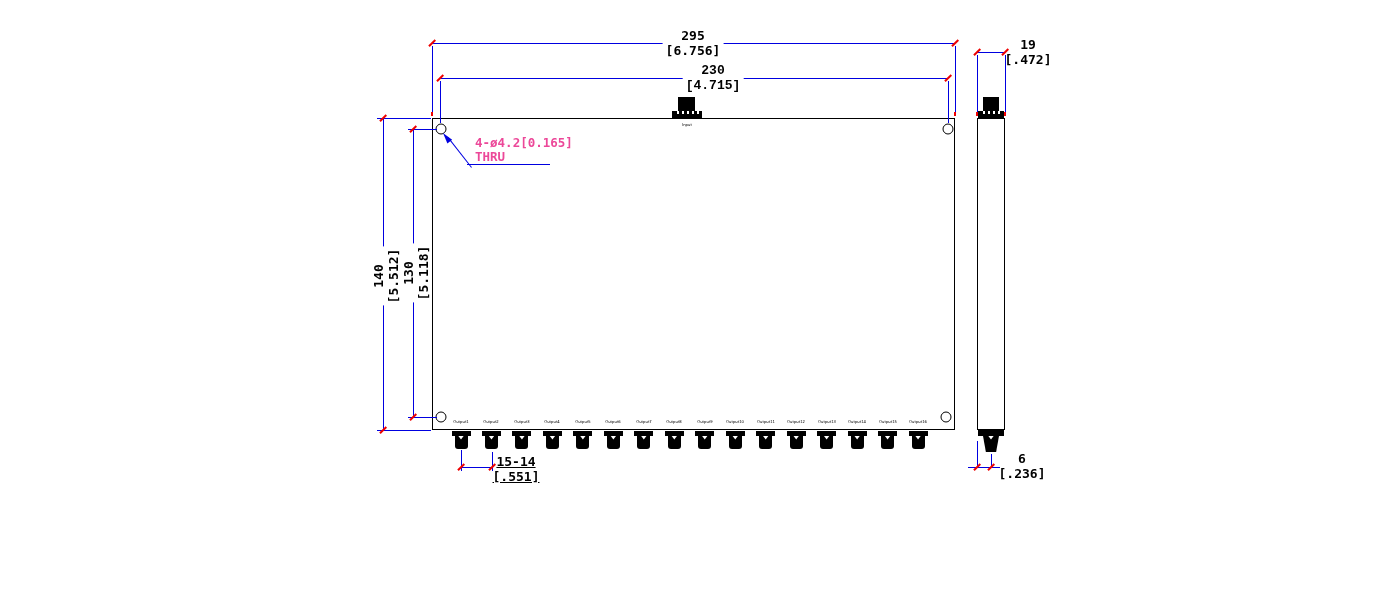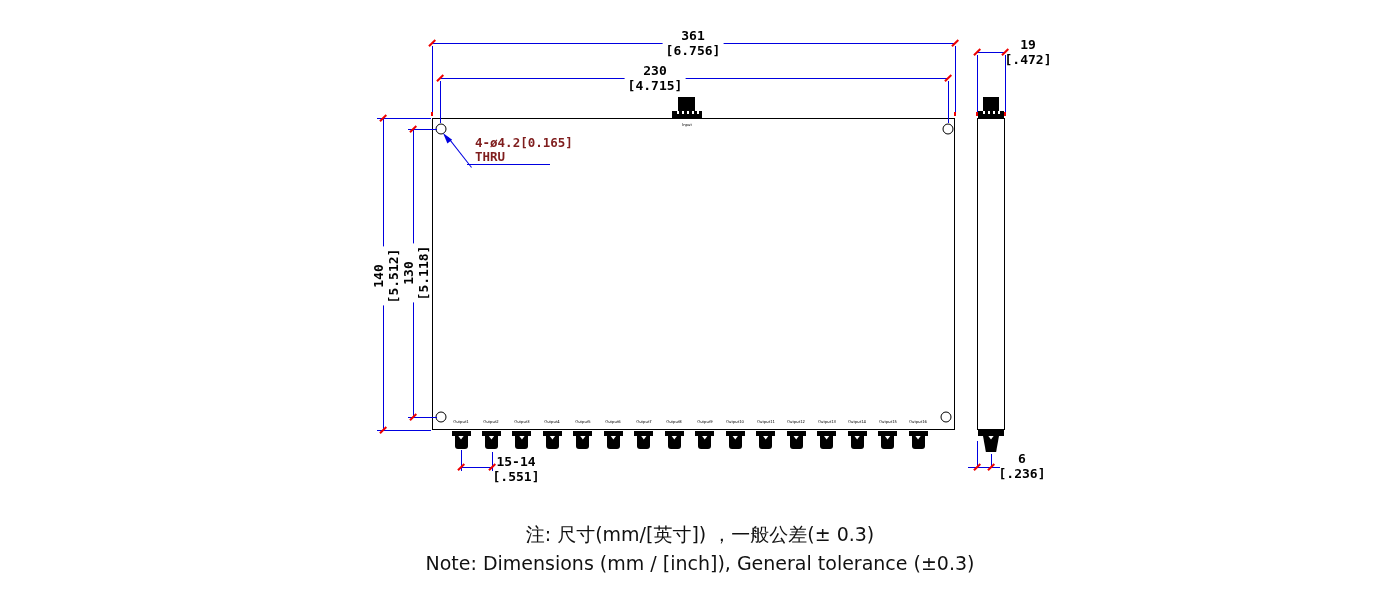--- a/index.html
+++ b/index.html
@@ -34,21 +34,21 @@
   .port{position:absolute;}
   .port .flange{position:absolute;left:-9.5px;top:1px;width:19px;height:5px;background:var(--outline);}
   .port .pin{position:absolute;left:-6.5px;top:5.5px;width:13px;height:13.5px;background:var(--outline);
         border-radius:0 0 3px 3px;}
   .port .notch{position:absolute;left:-3px;top:5.5px;width:6px;height:4px;background:#fff;
         clip-path:polygon(0 0,100% 0,50% 100%);}
   .tinylabel{position:absolute;width:72px;text-align:center;font-size:9px;color:#000;
         transform:translateX(-50%) scale(0.42);transform-origin:center top;line-height:9px;
         font-family:"DejaVu Sans", sans-serif;white-space:nowrap;}
   
-  .callout{position:absolute;font:600 12.5px "DejaVu Sans Mono", monospace;color:#7f1d1d;line-height:14px;}
+  .callout{position:absolute;font:600 12.5px "DejaVu Sans Mono", monospace;color:#ec4899;line-height:14px;}
   .diag{position:absolute;height:1.4px;background:var(--dimension);transform-origin:0 50%;}
   .arrowhead{position:absolute;width:0;height:0;border-top:3px solid transparent;
         border-bottom:3px solid transparent;border-right:11px solid var(--dimension);
         transform-origin:0 3px;}
   
   .notes{position:absolute;left:0;right:0;top:521px;text-align:center;color:#111;}
   .notes .zh{font-size:19px;line-height:26px;margin:0;}
   .notes .en{font-size:19px;line-height:26px;margin:3px 0 0 0;}
 </style>
 </head>
@@ -80,30 +80,30 @@
     </div>
 
   <div class="h" style="left:432px;top:43px;width:523px;"></div>
   <div class="v" style="left:432px;top:46px;height:69px;"></div>
   <div class="v" style="left:955px;top:46px;height:69px;"></div>
   <div class="tick" style="left:432px;top:43px;"></div>
   <div class="tick" style="left:955px;top:43px;"></div>
   <div class="foot" style="left:432px;top:112px;"></div>
   <div class="foot" style="left:955px;top:112px;"></div>
   <div class="dimtext" style="left:693px;top:29px;">
-    <span>361</span>
+    <span>295</span>
     <span>[6.756]</span>
   </div>
 
   <div class="h" style="left:440px;top:78px;width:508px;"></div>
   <div class="v" style="left:440px;top:81px;height:42px;"></div>
   <div class="v" style="left:948px;top:81px;height:42px;"></div>
   <div class="tick" style="left:440px;top:78px;"></div>
   <div class="tick" style="left:948px;top:78px;"></div>
-  <div class="dimtext" style="left:655px;top:64px;">
+  <div class="dimtext" style="left:713px;top:64px;font-family:Liberation Mono, monospace;">
     <span>230</span>
     <span>[4.715]</span>
   </div>
 
   <div class="h" style="left:977px;top:52px;width:28px;"></div>
   <div class="v" style="left:977px;top:55px;height:59px;"></div>
   <div class="v" style="left:1005px;top:55px;height:59px;"></div>
   <div class="tick" style="left:977px;top:52px;"></div>
   <div class="tick" style="left:1005px;top:52px;"></div>
   <div class="foot" style="left:977px;top:112px;"></div>
@@ -238,33 +238,29 @@
         <div class="pin"></div>
         <div class="notch"></div>
       </div>
     </div>
 
   <div class="v" style="left:461px;top:450px;height:21px;"></div>
   <div class="v" style="left:492px;top:452px;height:19px;"></div>
   <div class="h" style="left:461px;top:467px;width:31px;"></div>
   <div class="tick" style="left:461px;top:467px;"></div>
   <div class="tick" style="left:492px;top:467px;"></div>
-  <div class="dimtext" style="left:516px;top:455px;background:transparent;">
+  <div class="dimtext" style="left:516px;top:455px;background:transparent;text-decoration:underline;">
     <span>15-14</span>
     <span>[.551]</span>
   </div>
 
   <div class="v" style="left:977px;top:441px;height:27px;"></div>
   <div class="v" style="left:991px;top:454px;height:14px;"></div>
   <div class="h" style="left:968px;top:467px;width:32px;"></div>
   <div class="tick" style="left:977px;top:467px;"></div>
   <div class="tick" style="left:991px;top:467px;"></div>
   <div class="dimtext" style="left:1022px;top:452px;background:transparent;">
     <span>6</span>
     <span>[.236]</span>
   </div>
 
-  <div class="notes">
-    <p class="zh">注: 尺寸(mm/[英寸]) ，一般公差(± 0.3)</p>
-    <p class="en">Note: Dimensions (mm / [inch]), General tolerance (±0.3)</p>
-  </div>
 
 </div>
 
 </body></html>

